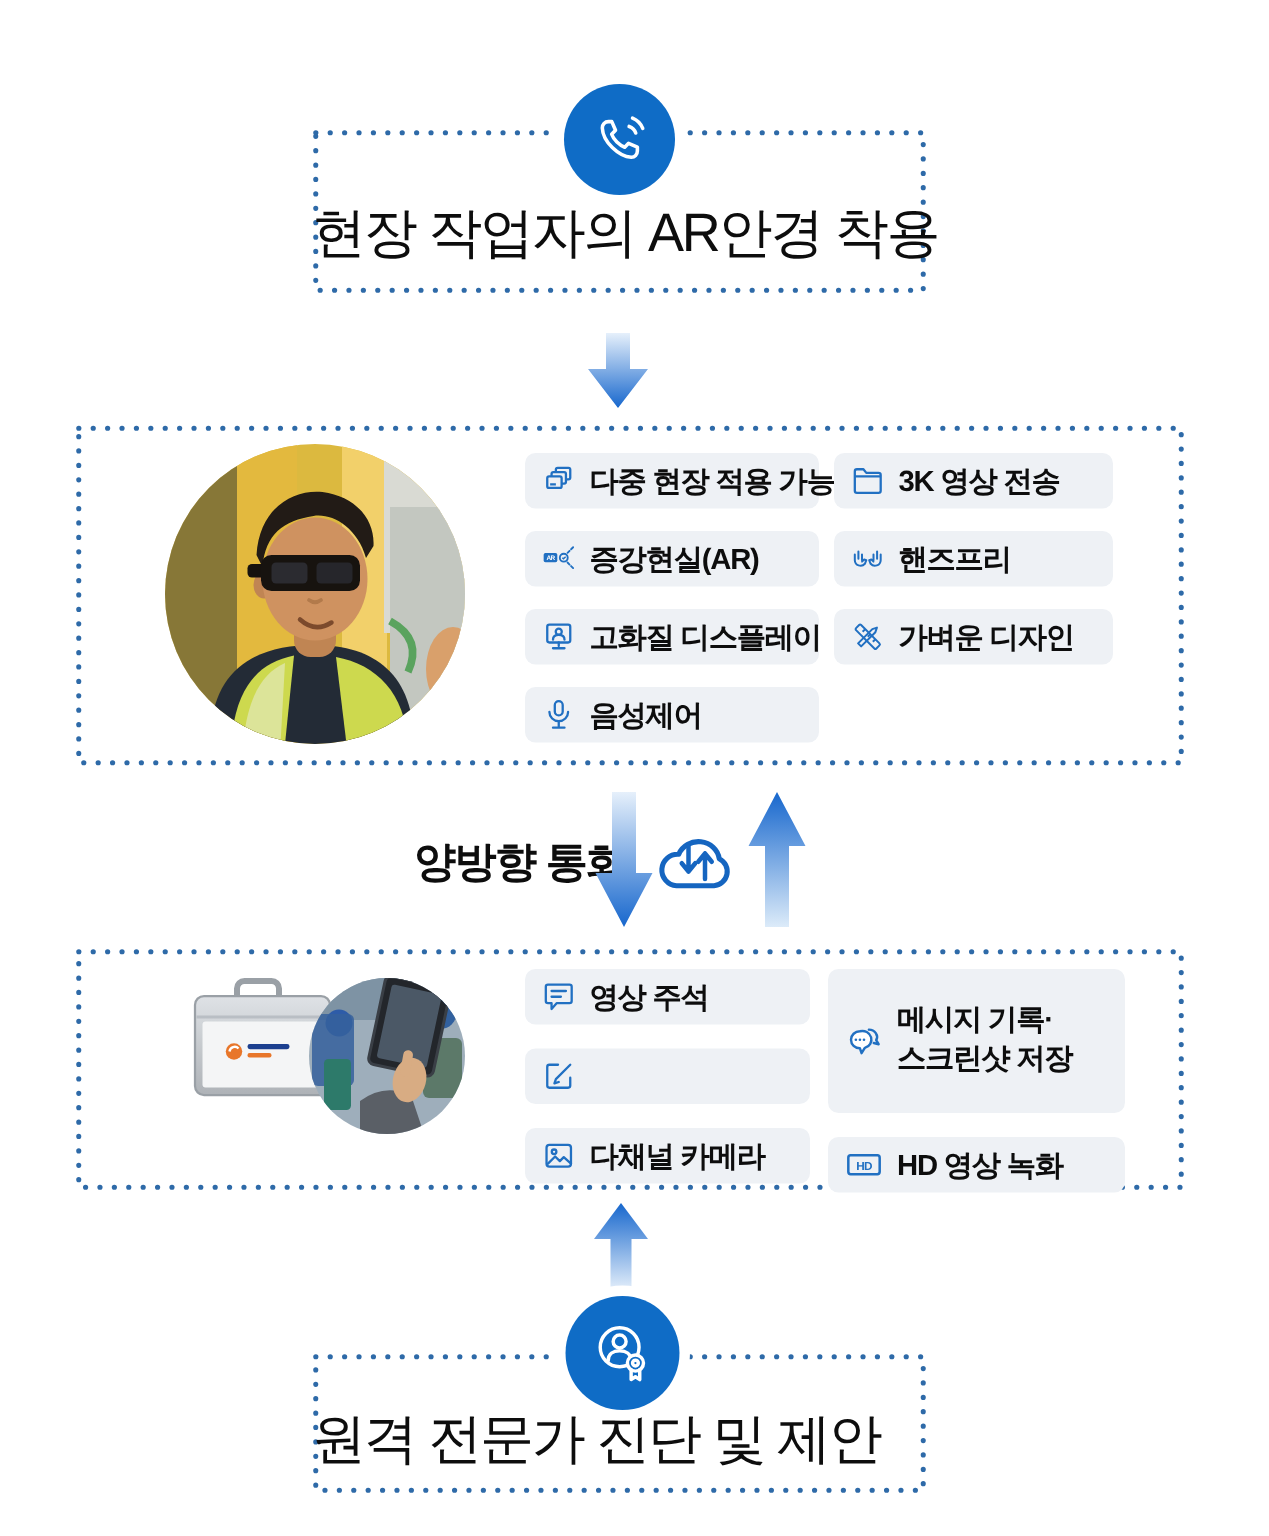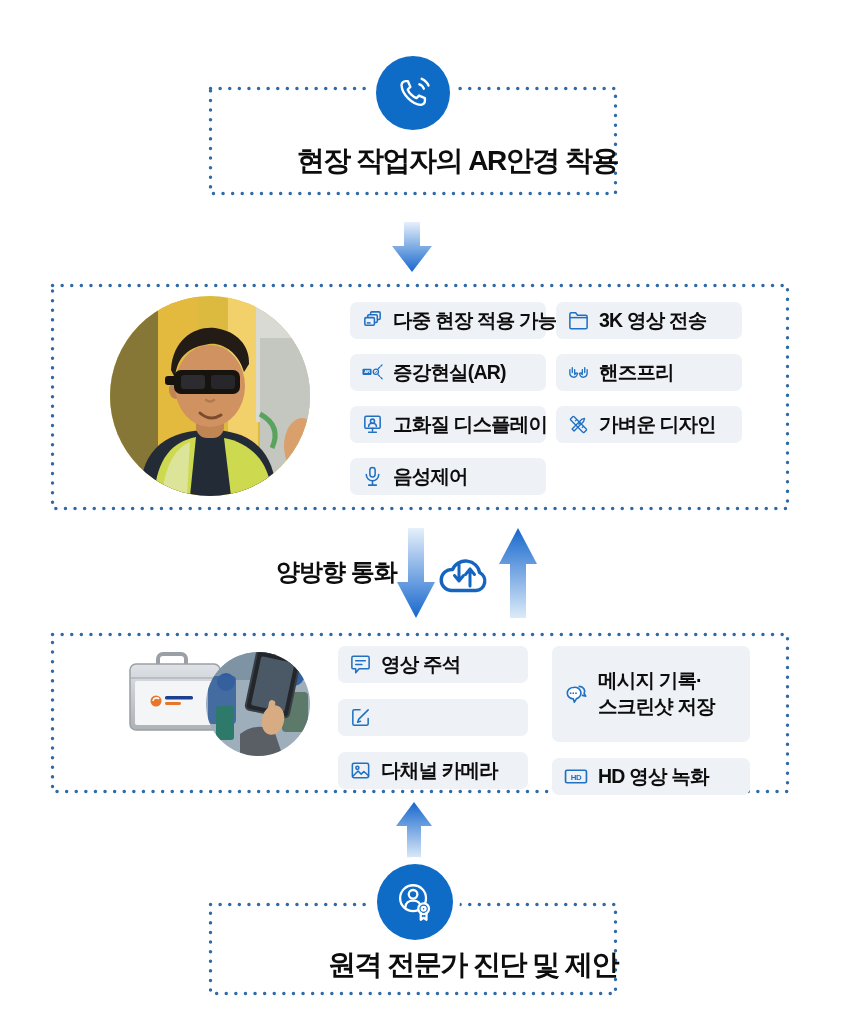--- a/index.html
+++ b/index.html
@@ -5,38 +5,38 @@
   *{box-sizing:border-box;margin:0;padding:0}
   html,body{background:#fff}
   .page{position:relative;width:846px;height:1024px;margin:0 auto;background:#ffffff;
         font-family:"Liberation Sans",sans-serif;color:#111;overflow:hidden}
 
   
   .dbox{position:absolute}
   .dbox svg.dots{position:absolute;left:0;top:0}
 
   
-  .step-title{position:absolute;left:0;right:0;bottom:16px;text-align:right;
-              font-size:28px;font-weight:700;letter-spacing:-1.5px;color:#0d0d0d;white-space:nowrap}
+  .step-title{position:absolute;left:0;right:0;bottom:16px;text-align:left;
+              font-size:36px;font-weight:400;letter-spacing:-1.5px;color:#0d0d0d;white-space:nowrap}
 
   .icon-circle{position:absolute;border-radius:50%;background:#0f6cc6;
                box-shadow:0 0 0 7px #ffffff;display:flex;align-items:center;justify-content:center;z-index:3}
 
   
   .pill{display:flex;align-items:center;gap:9px;background:#eef1f5;border-radius:7px;
         padding:12px 11px;height:37px;font-weight:700;font-size:19.5px;letter-spacing:-0.8px;color:#0d0d0d;white-space:nowrap}
   .picon{flex:0 0 auto;display:flex;align-items:center;justify-content:flex-end}
   .picon svg{display:block}
   .pill-grid{position:absolute;display:grid;grid-template-columns:196px 186px;gap:15px 10px}
   .col{position:absolute;display:flex;flex-direction:column;gap:16px}
   .pill.tall{height:96px;align-items:center}
   .two-line{display:block;line-height:1.32}
   .two-line span{display:block}
 
-  .link-label{position:absolute;font-size:24px;font-weight:800;letter-spacing:-1px;color:#0d0d0d;white-space:nowrap}
+  .link-label{position:absolute;font-size:28px;font-weight:800;letter-spacing:-1px;color:#0d0d0d;white-space:nowrap}
 
   .photo{position:absolute}
 </style>
 </head>
 <body>
 
 <div class="page">
 
   <div class="dbox" style="left:208px;top:86px;width:410px;height:110px">
     <svg class="dots" width="410" height="110">
@@ -245,21 +245,21 @@
         <g transform="rotate(12 150 40)">
           <rect x="128" y="6" width="44" height="60" rx="4" fill="#23262b" stroke="#3a3f46" stroke-width="2"></rect>
           <rect x="133" y="11" width="34" height="50" rx="2" fill="#4b5866"></rect>
         </g>
         <path d="M118 112 L118 86 Q134 74 152 82 L162 112 Z" fill="#5a5f66"></path>
         <ellipse cx="151" cy="72" rx="11" ry="15" fill="#d8ac83" transform="rotate(14 151 72)"></ellipse>
         <rect x="146" y="52" width="6.5" height="18" rx="3.2" fill="#d8ac83" transform="rotate(10 149 60)"></rect>
       </g>
     </svg>
 
-    <div class="col" style="left:288px;top:14px;width:190px">
+    <div class="col" style="left:300px;top:14px;width:190px">
       <div class="pill">
         <span class="picon">
           <svg width="23" height="23" viewBox="0 0 48 48" fill="none" stroke="#2170c2" stroke-width="3.2" stroke-linecap="round" stroke-linejoin="round">
             <path d="M9 7 h30 a3 3 0 0 1 3 3 v20 a3 3 0 0 1 -3 3 H21 l-7 8 v-8 H9 a3 3 0 0 1 -3-3 V10 a3 3 0 0 1 3-3 Z"></path>
             <path d="M14 16 h20 M14 24 h13"></path>
           </svg>
           </span>
         <span>영상 주석</span>
       </div>
       <div class="pill">

